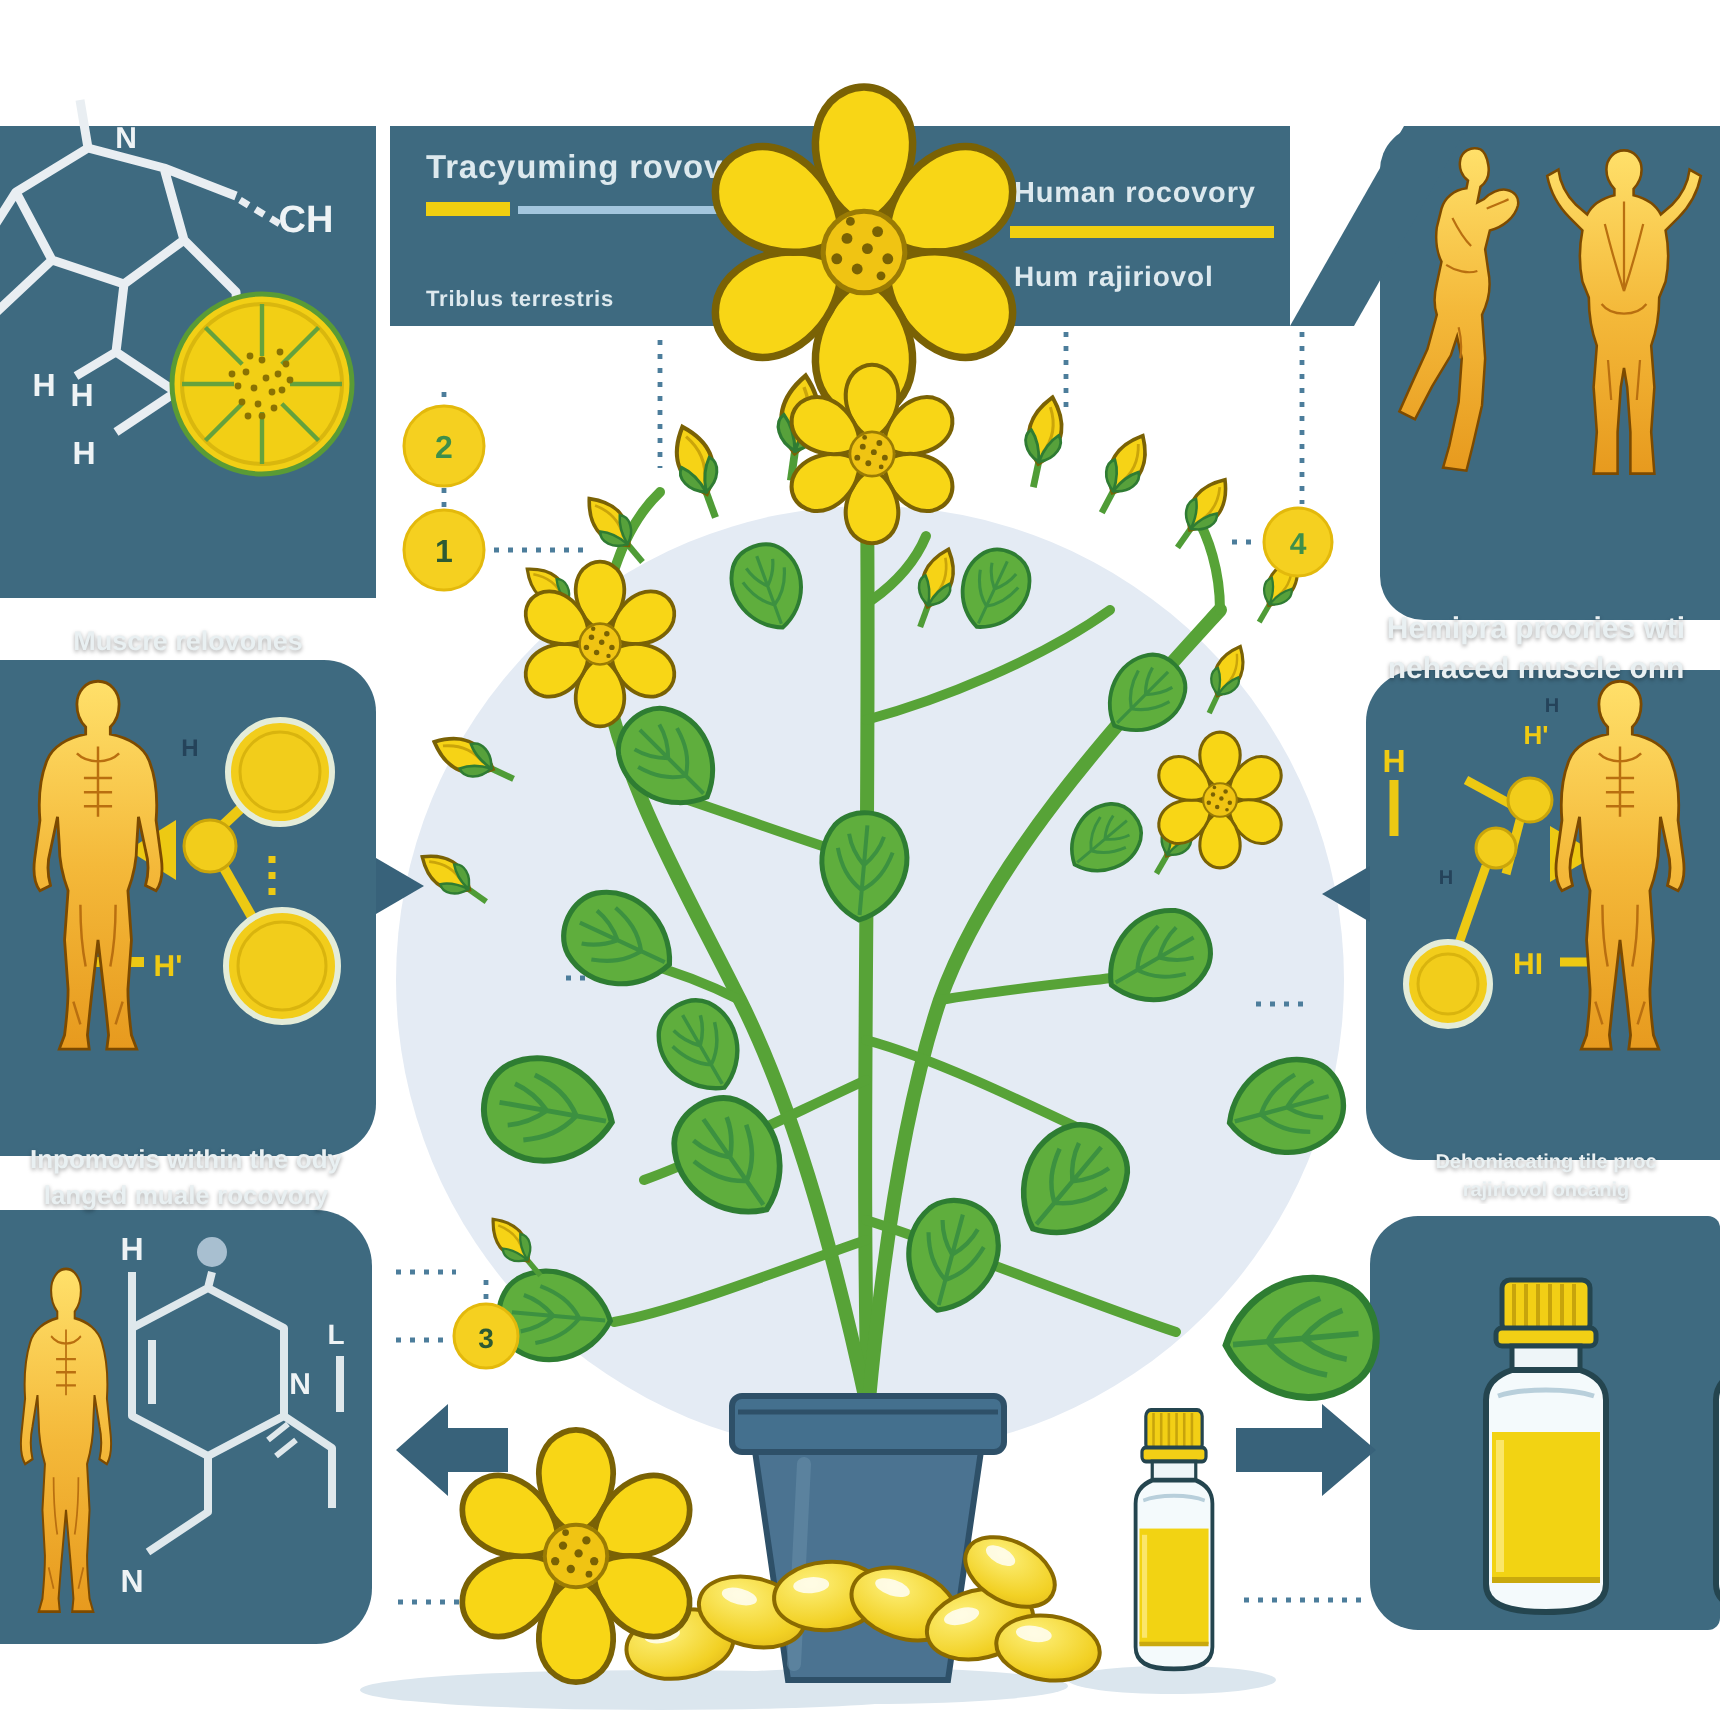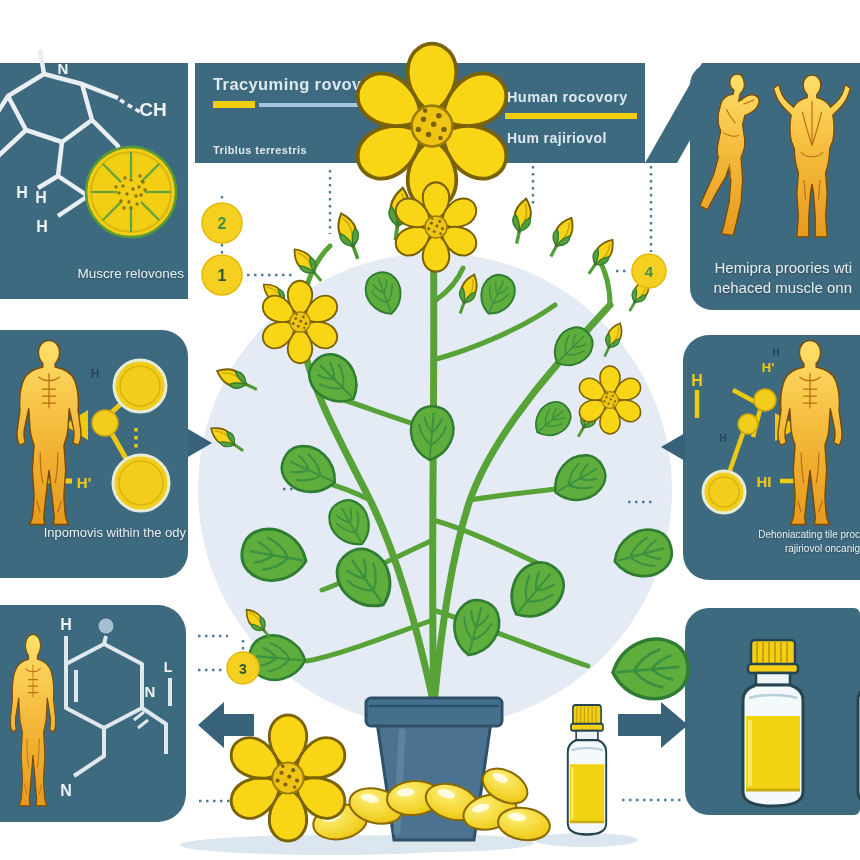--- a/index.html
+++ b/index.html
@@ -15,22 +15,22 @@
   #banner{position:absolute;left:195px;top:63px;width:450px;height:100px;background:#3e6a80;}
   .bannertext{position:absolute;color:#dde9ee;font-weight:bold;letter-spacing:.4px;}
   #banner-title{left:18px;top:12px;font-size:16.5px;}
   #banner-subtitle{left:18px;top:58px;font-size:11px;margin-top:23px;}
   #banner-right-title{left:312px;top:26px;font-size:14.5px;}
   #banner-right-subtitle{left:312px;top:67px;font-size:14px;}
   .bar{position:absolute;}
   #bar-yellow-left{left:18px;top:38px;width:42px;height:7px;background:#f0cf10;}
   #bar-blue-left{left:64px;top:40px;width:104px;height:4px;background:#a3c6de;}
   #bar-yellow-right{left:310px;top:50px;width:132px;height:6px;background:#f0cf10;}
-  .caption{position:absolute;color:#e9f0f2;font-weight:normal;text-align:right;
-           font-size:13.5px;line-height:1.35;text-shadow:0 1px 2px rgba(0,0,0,.35);white-space:nowrap;}
+  .caption{position:absolute;color:#e9f0f2;font-weight:bold;text-align:center;
+           font-size:13.5px;line-height:1.35;text-shadow:0 1px 2px rgba(0,0,0,.35);white-space:nowrap;margin-top:47px;}
   #caption-top-left{left:4px;top:265px;width:180px;}
   #caption-top-right{left:684px;top:258px;width:168px;font-size:15px;}
   #caption-mid-left{left:0;top:524px;width:186px;font-size:13px;}
   #caption-mid-right{left:686px;top:528px;width:174px;font-size:10px;overflow:hidden;}
   #scene{position:absolute;left:0;top:0;pointer-events:none;}
   svg text{font-family:"Liberation Sans",sans-serif;}
 </style>
 </head>
 <body>
 
@@ -53,20 +53,21 @@
     <span id="banner-right-subtitle" class="bannertext">Hum rajiriovol</span>
   </div>
 
   <div id="caption-top-left" class="caption">Muscre relovones</div>
   <div id="caption-top-right" class="caption">
     <div>Hemipra proories wti</div>
     <div>nehaced muscle onn</div>
   </div>
   <div id="caption-mid-left" class="caption">
     <div>Inpomovis within the ody</div>
+    <div>langed muale rocovory</div>
   </div>
   <div id="caption-mid-right" class="caption">
     <div>Dehoniacating tile proc</div>
     <div>rajiriovol oncanig</div>
   </div>
 
   <svg id="scene" width="860" height="860" viewBox="0 0 860 860">
     <defs>
       <linearGradient id="mgrad" x1="0" y1="0" x2="0" y2="1">
         <stop offset="0" stop-color="#ffe06a"></stop>

